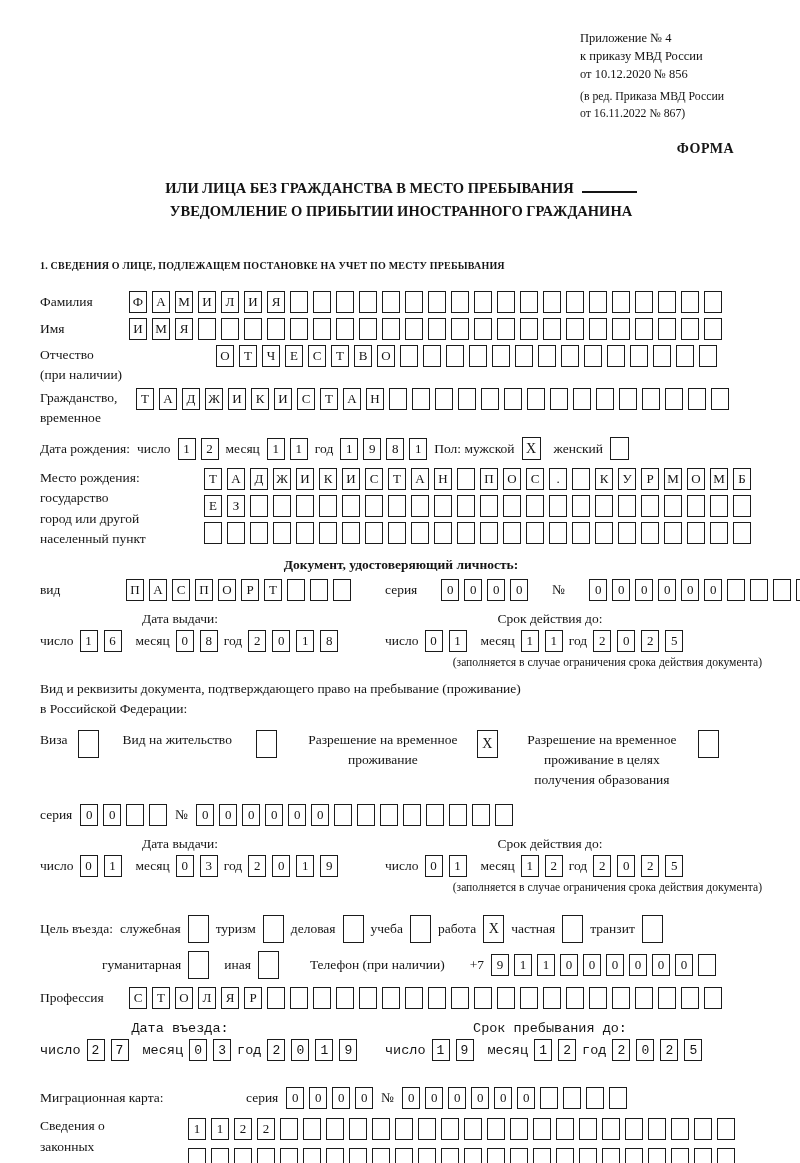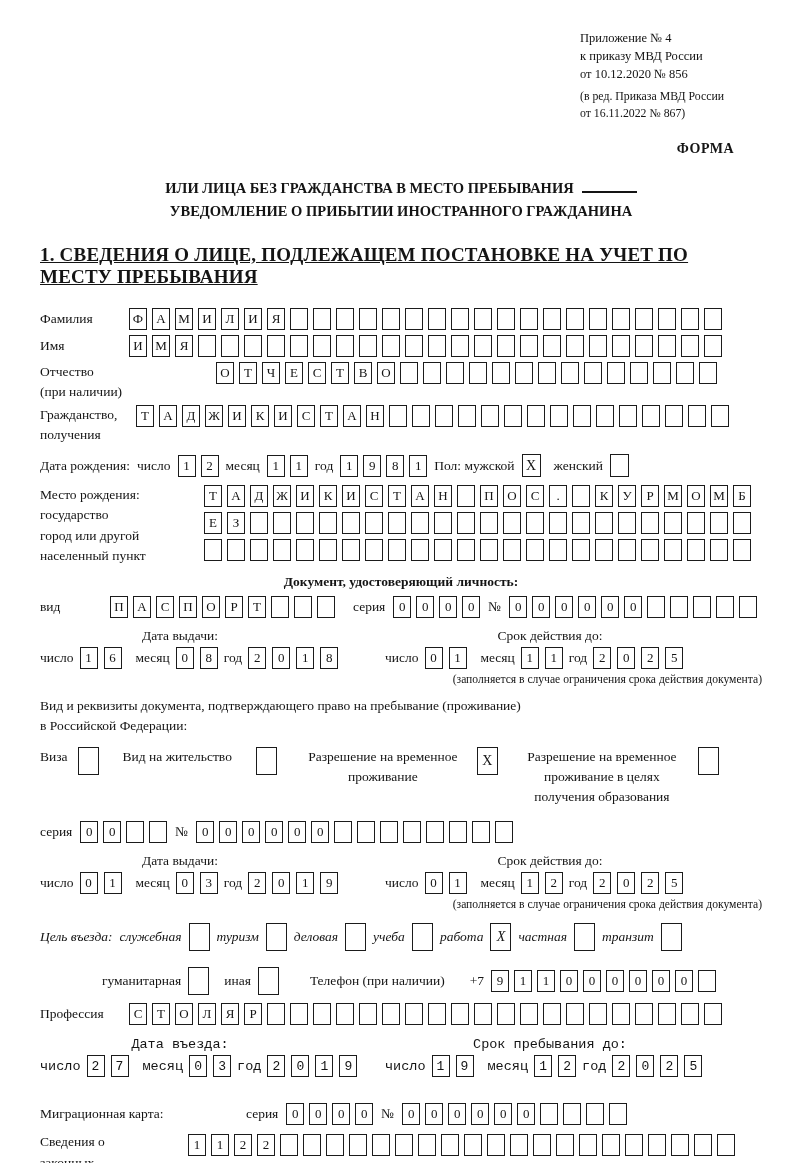--- a/index.html
+++ b/index.html
@@ -8,21 +8,21 @@
     font-family:"Liberation Serif","DejaVu Serif",serif;
     overflow:hidden;position:relative;
   }
   .page{padding:30px 38px 0 40px;}
   
   .annex{width:190px;margin-left:540px;font-size:12.5px;line-height:1.42;}
   .annex .small{font-size:11.8px;margin-top:5px;line-height:1.4;}
   .forma{font-weight:bold;font-size:14px;text-align:right;margin:20px 28px 0 0;letter-spacing:.5px;}
   .title{font-weight:bold;font-size:14.5px;text-align:center;margin-top:20px;line-height:1.55;}
   .blank-line{display:inline-block;width:55px;border-bottom:2px solid #141414;height:10px;margin-left:8px;}
-  .sec-heading{font-weight:bold;font-size:19px;margin-top:22px;letter-spacing:.2px;text-decoration:underline;}
+  .sec-heading{font-weight:bold;font-size:10px;margin-top:38px;letter-spacing:.2px;}
   
   .cells{display:inline-flex;gap:5px;vertical-align:middle;flex:none;}
   .cell{
     width:16px;height:20px;border:1.8px solid #1b1b1b;flex:none;
     display:inline-flex;align-items:center;justify-content:center;
     font-size:13px;background:#fff;
   }
   .cbx{
     width:19px;height:26px;border:1.8px solid #1b1b1b;flex:none;
     display:inline-flex;align-items:center;justify-content:center;
@@ -165,21 +165,21 @@
         <span class="cell"></span>
         <span class="cell"></span>
         <span class="cell"></span>
       </span>
   </div>
 
   <div class="row" style="align-items:flex-start;margin-top:2px;">
     <span class="lab" style="width:96px;">
       <span class="multiline">
         <span>Гражданство,</span><br>
-        <span>получения</span>
+        <span>временное</span>
       </span>
     </span>
     <span class="cells">
         <span class="cell">Т</span>
         <span class="cell">А</span>
         <span class="cell">Д</span>
         <span class="cell">Ж</span>
         <span class="cell">И</span>
         <span class="cell">К</span>
         <span class="cell">И</span>
@@ -316,21 +316,21 @@
           <span class="cell"></span>
           <span class="cell"></span>
           <span class="cell"></span>
           <span class="cell"></span>
         </span>
     </span>
   </div>
 
   <div class="center-heading">Документ, удостоверяющий личность:</div>
 
-  <div class="row" style="margin-top:6px;gap:8px;">
+  <div class="row" style="margin-top:6px;gap:24px;">
     <span class="lbl" style="width:62px;">вид</span>
     <span class="cells">
         <span class="cell">П</span>
         <span class="cell">А</span>
         <span class="cell">С</span>
         <span class="cell">П</span>
         <span class="cell">О</span>
         <span class="cell">Р</span>
         <span class="cell">Т</span>
         <span class="cell"></span>
@@ -492,39 +492,39 @@
             <span class="cell">2</span>
             <span class="cell">0</span>
             <span class="cell">2</span>
             <span class="cell">5</span>
           </span>
       </div>
     </div>
   </div>
   <div class="note right">(заполняется в случае ограничения срока действия документа)</div>
 
-  <div class="flexrow" style="margin-top:12px;font-style:italic;">
+  <div class="flexrow" style="margin-top:21px;">
     <span class="lbl">Цель въезда:</span>
     <span class="lbl">служебная</span>
     <span class="cbx"></span>
     <span class="lbl">туризм</span>
     <span class="cbx"></span>
     <span class="lbl">деловая</span>
     <span class="cbx"></span>
     <span class="lbl">учеба</span>
     <span class="cbx"></span>
     <span class="lbl">работа</span>
     <span class="cbx">X</span>
     <span class="lbl">частная</span>
     <span class="cbx"></span>
     <span class="lbl">транзит</span>
     <span class="cbx"></span>
   </div>
 
-  <div class="flexrow" style="margin-top:16px;margin-left:62px;">
+  <div class="flexrow" style="margin-top:8px;margin-left:62px;">
     <span class="lbl">гуманитарная</span>
     <span class="cbx"></span>
     <span class="lbl" style="margin-left:8px;">иная</span>
     <span class="cbx"></span>
     <span class="lbl" style="margin-left:24px;">Телефон (при наличии)</span>
     <span class="lbl" style="margin-left:18px;">+7</span>
     <span class="cells">
         <span class="cell">9</span>
         <span class="cell">1</span>
         <span class="cell">1</span>

